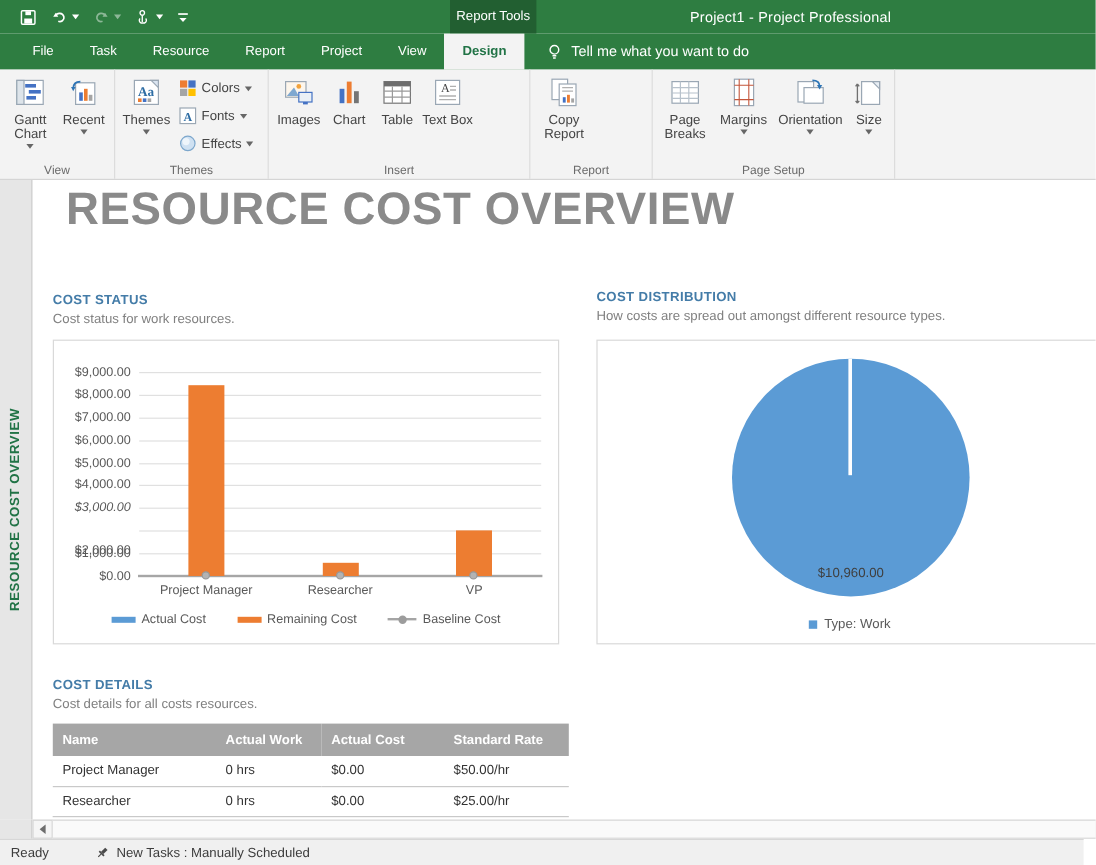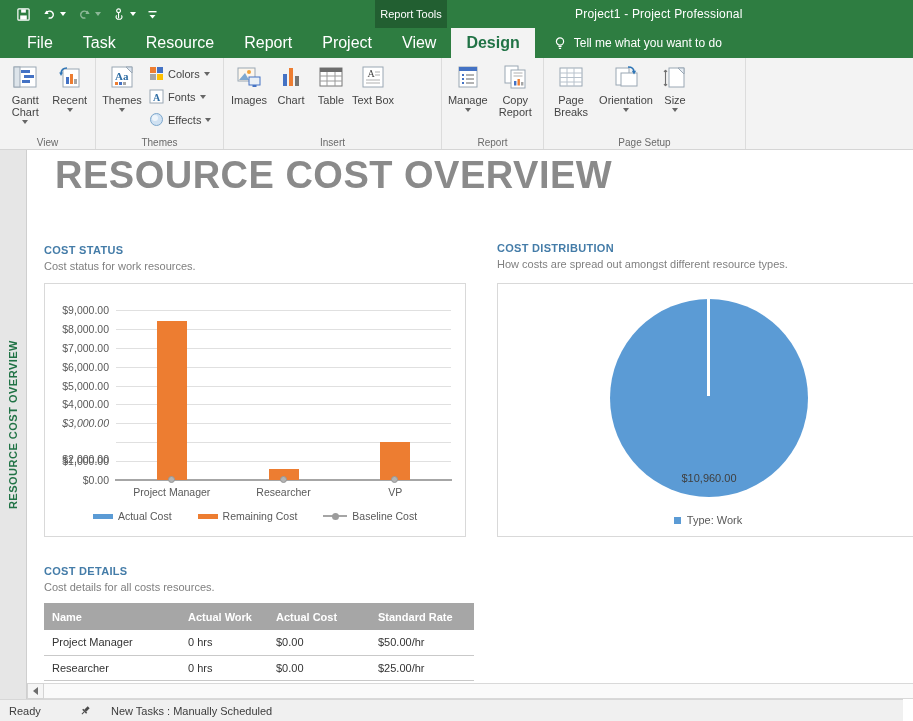--- a/index.html
+++ b/index.html
@@ -10,21 +10,21 @@
   .qat { position:absolute; left:16px; top:0; height:28px; display:flex; align-items:center; gap:11px; }
   .qat .qbtn { display:flex; align-items:center; gap:3px; }
   .ctx-tab { position:absolute; left:375px; top:0; width:72px; height:28px; background:#225F31;
              color:#fff; font-size:11px; display:flex; align-items:center; justify-content:center; }
   .win-title { position:absolute; left:575px; top:0; height:28px; display:flex; align-items:center;
                color:#fff; font-size:12px; letter-spacing:.2px; }
 
   
   .tabrow { position:absolute; left:0; top:28px; width:913px; height:30px; background:#2E7D41; display:flex; align-items:flex-end; }
   .tabs { display:flex; padding-left:12px; height:30px; }
-  .tab { height:30px; padding:0 15px; display:flex; align-items:center; color:#fff; font-size:16px; cursor:default; }
+  .tab { height:30px; padding:0 15px; display:flex; align-items:center; color:#fff; font-size:11px; cursor:default; }
   .tab.active { background:#f3f3f3; color:#217346; font-weight:bold; }
   .tellme { display:flex; align-items:center; gap:7px; color:#fff; font-size:12px; margin-left:18px; height:30px; }
 
   
   .ribbon { position:absolute; left:0; top:58px; width:913px; height:92px; background:#f3f3f3; border-bottom:1px solid #d5d5d5; display:flex; }
   .rgroup { position:relative; height:91px; border-right:1px solid #dcdcdc; padding:2px 3px 14px 3px; display:flex; align-items:flex-start; }
   .rgroup .glabel { position:absolute; left:0; right:0; bottom:1px; text-align:center; font-size:10px; color:#6a6a6a; }
   .rbig { width:46px; height:72px; display:flex; flex-direction:column; align-items:center; padding-top:3px; cursor:default; }
   .rbig .ric { width:28px; height:28px; display:flex; align-items:center; justify-content:center; }
   .rbig .rlabel { font-size:11px; color:#444; text-align:center; line-height:12px; margin-top:3px; }
@@ -73,21 +73,21 @@
 
   
   .hscroll { position:absolute; left:0; top:683px; width:913px; height:16px; background:#e6e6e6; display:flex; }
   .hs-corner { width:27px; height:16px; background:#e6e6e6; border-right:1px solid #cfcfcf; }
   .hs-arrow { width:17px; height:16px; background:#f5f5f5; border:1px solid #d4d4d4; display:flex; align-items:center; justify-content:center; }
   .hs-arrow .tri { width:0; height:0; border-top:4px solid transparent; border-bottom:4px solid transparent; border-right:5px solid #6d6d6d; }
   .hs-track { flex:1; background:#fafafa; border-top:1px solid #d9d9d9; border-bottom:1px solid #d9d9d9; }
   .statusbar { position:absolute; left:0; top:699px; width:903px; height:22px; background:#f0f0f0; border-top:1px solid #d7d7d7;
                display:flex; align-items:center; font-size:11px; color:#3c3c3c; }
   .statusbar .ready { margin-left:9px; width:58px; }
-  .statusbar .ntbtn { display:flex; align-items:center; gap:19px; margin-left:12px; }
+  .statusbar .ntbtn { display:flex; align-items:center; gap:5px; margin-left:12px; }
 
   svg { display:block; }
 </style>
 </head>
 <body>
 
 <div class="titlebar">
   <div class="qat">
     <span class="qbtn">
       <svg width="15" height="15" viewBox="0 0 16 16">
@@ -267,36 +267,20 @@
             <path d="M6 16 h14 M6 19 h14" stroke="#b0b0b0" stroke-width="1.2"></path>
             <path d="M15 8 h5 M15 11 h5" stroke="#b0b0b0" stroke-width="1.2"></path>
           </svg>
       </span>
       <span class="rlabel">Text Box</span>
     </div>
     <div class="glabel">Insert</div>
   </div>
 
   <div class="rgroup" style="width:102px">
-    <div class="rbig">
-      <span class="ric">
-        <svg width="26" height="26" viewBox="0 0 26 26">
-            <rect x="4" y="3" width="18" height="20" fill="#fff" stroke="#9aa7b4"></rect>
-            <rect x="4" y="3" width="18" height="4" fill="#4472C4"></rect>
-            <rect x="7" y="10" width="2" height="2" fill="#4472C4"></rect>
-            <path d="M11 11 h8" stroke="#8a8a8a" stroke-width="1.3"></path>
-            <rect x="7" y="14" width="2" height="2" fill="#4472C4"></rect>
-            <path d="M11 15 h8" stroke="#8a8a8a" stroke-width="1.3"></path>
-            <rect x="7" y="18" width="2" height="2" fill="#4472C4"></rect>
-            <path d="M11 19 h8" stroke="#8a8a8a" stroke-width="1.3"></path>
-          </svg>
-      </span>
-      <span class="rlabel">Manage</span>
-      <span class="crt"></span>
-    </div>
     <div class="rbig" style="width:50px">
       <span class="ric">
         <svg width="26" height="26" viewBox="0 0 26 26">
             <rect x="3" y="2" width="13" height="17" fill="#fff" stroke="#9aa7b4"></rect>
             <rect x="9" y="6" width="14" height="18" fill="#fff" stroke="#9aa7b4"></rect>
             <path d="M11.5 9 h9 M11.5 12 h9" stroke="#b0b0b0" stroke-width="1.1"></path>
             <rect x="12" y="17" width="2.4" height="4.5" fill="#4472C4"></rect>
             <rect x="15.5" y="15" width="2.4" height="6.5" fill="#ED7D31"></rect>
             <rect x="19" y="18" width="2.4" height="3.5" fill="#A5A5A5"></rect>
           </svg>
@@ -308,20 +292,30 @@
 
   <div class="rgroup" style="width:202px">
     <div class="rbig" style="width:48px">
       <span class="ric">
         <svg width="26" height="26" viewBox="0 0 26 26">
             <rect x="2" y="4" width="22" height="18" fill="#fff" stroke="#9aa7b4"></rect>
             <path d="M2 9 h22 M2 13.5 h22 M2 18 h22 M9 4 v18 M16 4 v18" stroke="#b8c2cc" stroke-width="1"></path>
           </svg>
       </span>
       <span class="rlabel">Page Breaks</span>
+    </div>
+    <div class="rbig" style="width:50px">
+      <span class="ric">
+        <svg width="26" height="26" viewBox="0 0 26 26">
+            <rect x="5" y="2" width="16" height="22" fill="#fff" stroke="#9aa7b4"></rect>
+            <path d="M9 2 v22 M17 2 v22 M5 7 h16 M5 19 h16" stroke="#c4553a" stroke-width="0.9"></path>
+          </svg>
+      </span>
+      <span class="rlabel">Margins</span>
+      <span class="crt"></span>
     </div>
     <div class="rbig" style="width:62px">
       <span class="ric">
         <svg width="26" height="26" viewBox="0 0 26 26">
             <rect x="3" y="4" width="13" height="17" fill="#fff" stroke="#9aa7b4"></rect>
             <rect x="8" y="9" width="16" height="13" fill="#fff" stroke="#9aa7b4"></rect>
             <path d="M15 3 c4 0 6 2 6 5" fill="none" stroke="#2E75B6" stroke-width="1.5"></path>
             <polygon points="21,10.5 18.8,6.8 23.2,6.8" fill="#2E75B6"></polygon>
           </svg>
       </span>

